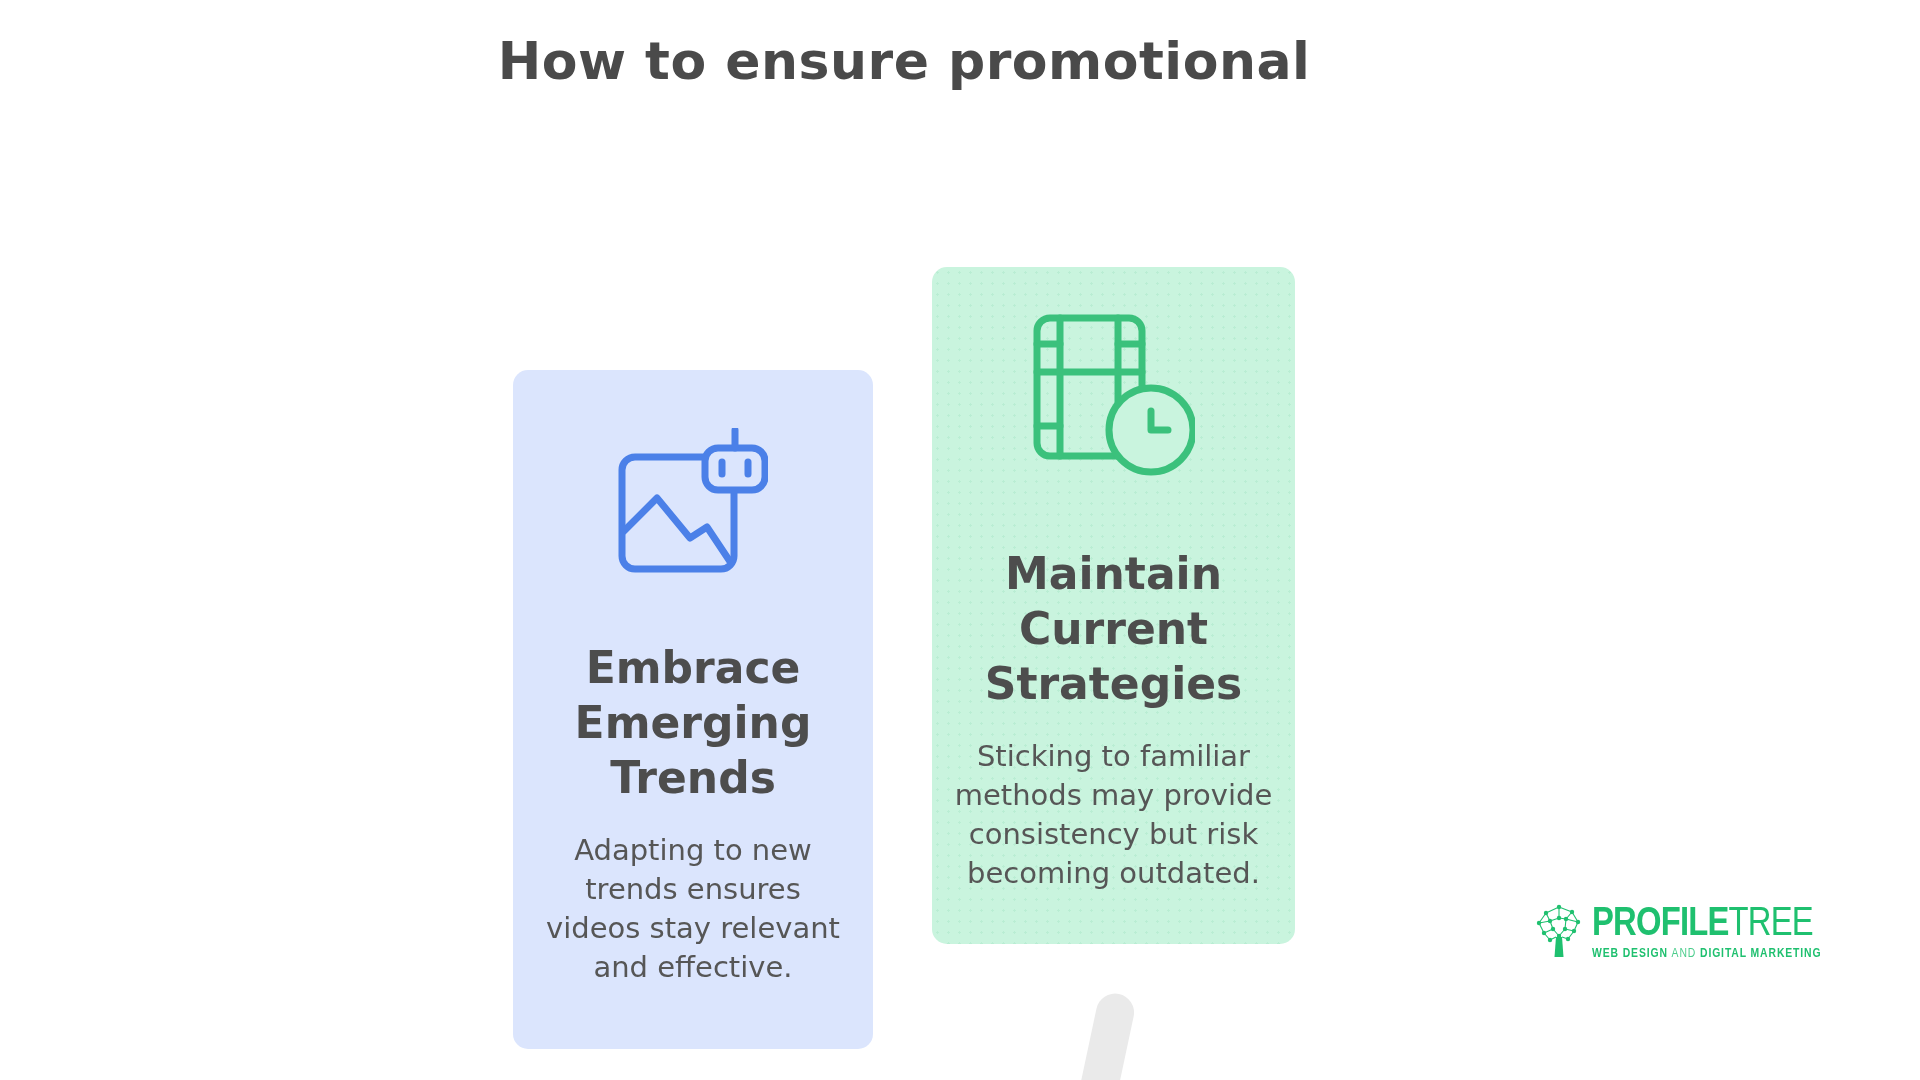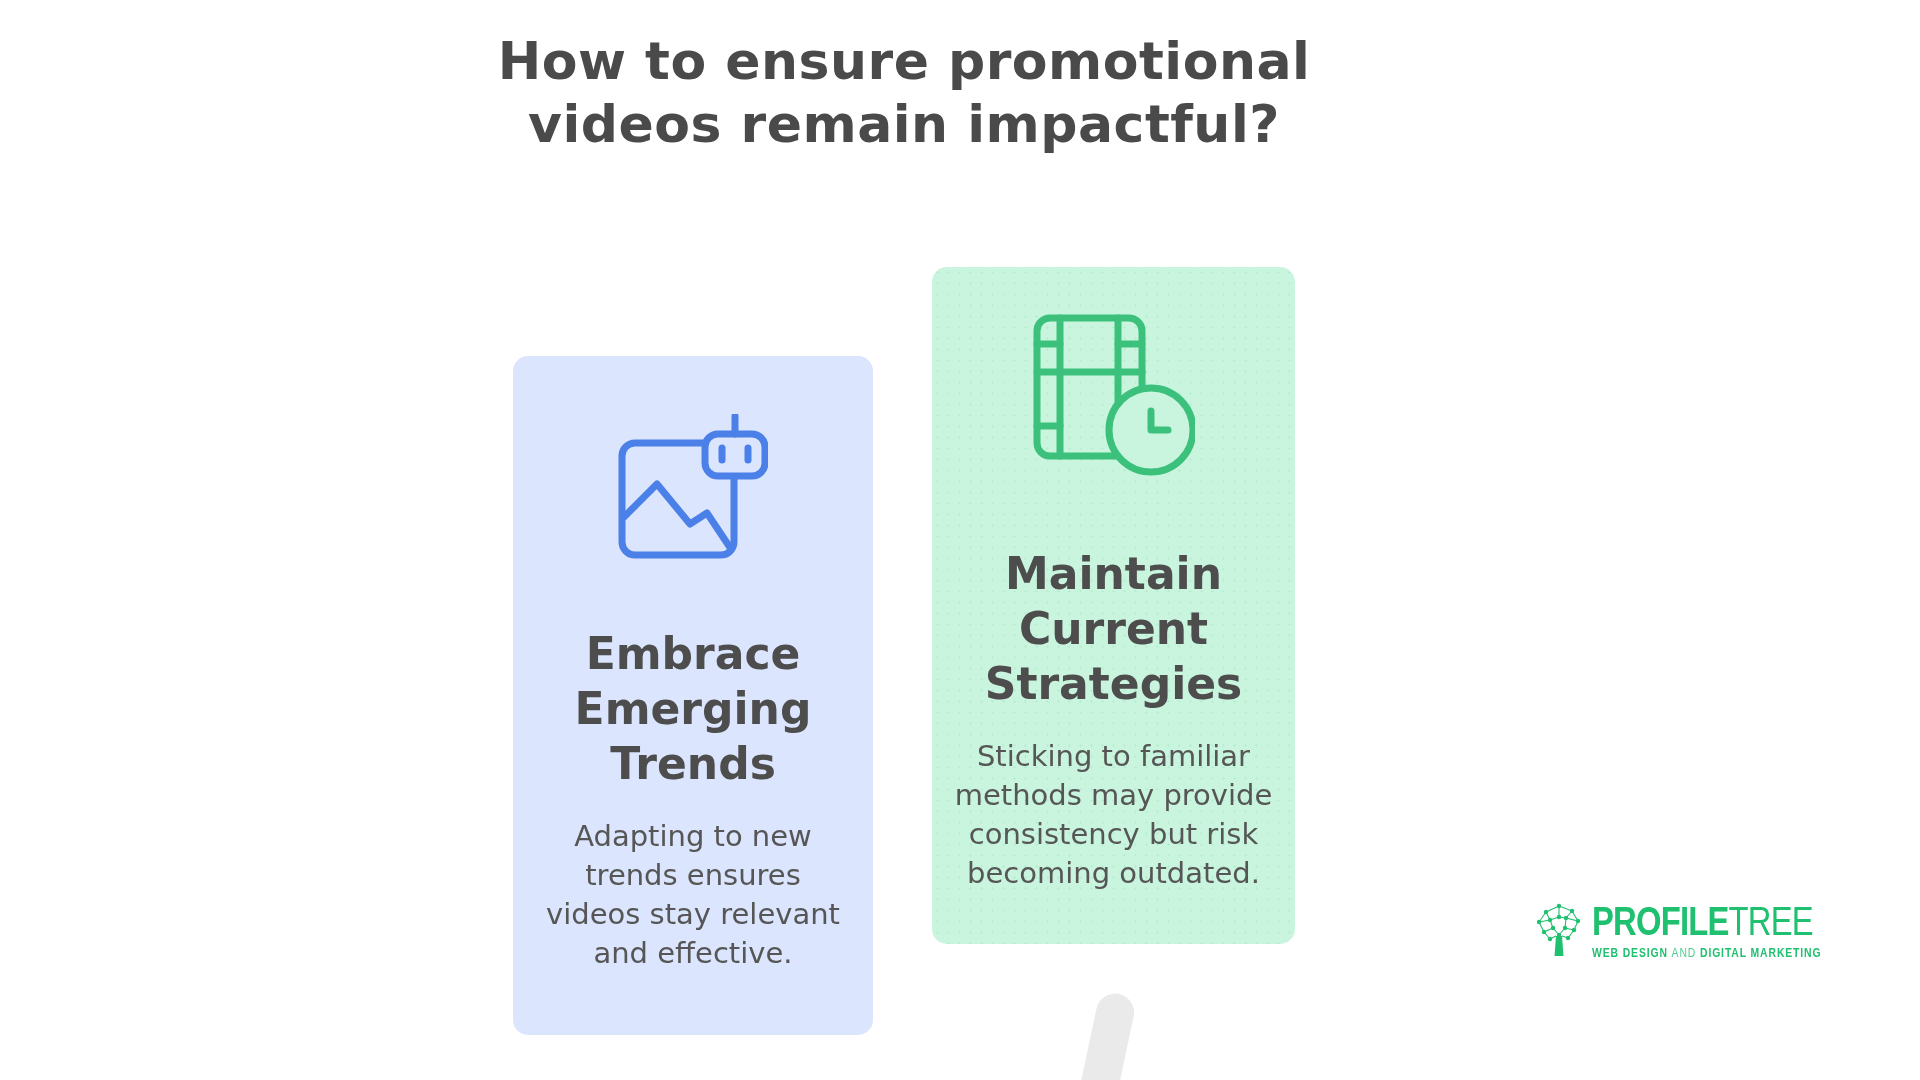--- a/index.html
+++ b/index.html
@@ -28,21 +28,21 @@
   
   .card {
     position: absolute;
     display: flex;
     flex-direction: column;
     align-items: center;
     text-align: center;
     border-radius: 15px;
   }
   .card-blue {
-    left: 513px; top: 356px;
+    left: 513px; top: 370px;
     width: 360px; height: 679px;
     background: #dbe5fd;
   }
   .card-green {
     left: 932px; top: 267px;
     width: 363px; height: 677px;
     background: #c9f4de;
     background-image: radial-gradient(rgba(46,180,120,0.10) 1.2px, transparent 1.2px);
     background-size: 11px 11px;
   }
@@ -77,21 +77,21 @@
     border-radius: 19px;
     transform: rotate(12deg);
     transform-origin: 50% 0;
   }
   
   #logo {
     position: absolute;
     left: 1535px;
     top: 901px;
     display: flex;
-    align-items: center;
+    align-items: flex-end;
     gap: 9px;
   }
   #logo-text {
     transform: scaleX(0.8);
     transform-origin: left center;
     font-family: "Liberation Sans", sans-serif;
     color: #1fc06f;
     white-space: nowrap;
   }
   .brand-row {
@@ -109,21 +109,20 @@
   }
   .tagline-and { font-weight: 400; opacity: 0.8; }
 </style>
 </head>
 <body>
 
 <div id="page">
 
   <h1 id="title">
     <div>How to ensure promotional</div>
-    <div>videos remain impactful?</div>
   </h1>
 
   <section class="card card-blue">
     <svg class="card-icon" width="150" height="146" viewBox="0 0 150 146" xmlns="http://www.w3.org/2000/svg">
       <g fill="none" stroke="#4b80e8" stroke-width="7" stroke-linecap="round" stroke-linejoin="round">
         <rect x="4" y="29" width="112" height="112" rx="13"></rect>
         <path d="M 6 103 L 39 70 L 72 110 L 89 99 L 113 135"></path>
         <rect x="87" y="20" width="60" height="42" rx="13" fill="#dbe5fd"></rect>
         <path d="M 117 2 L 117 20"></path>
         <path d="M 104 34 L 104 46"></path>

